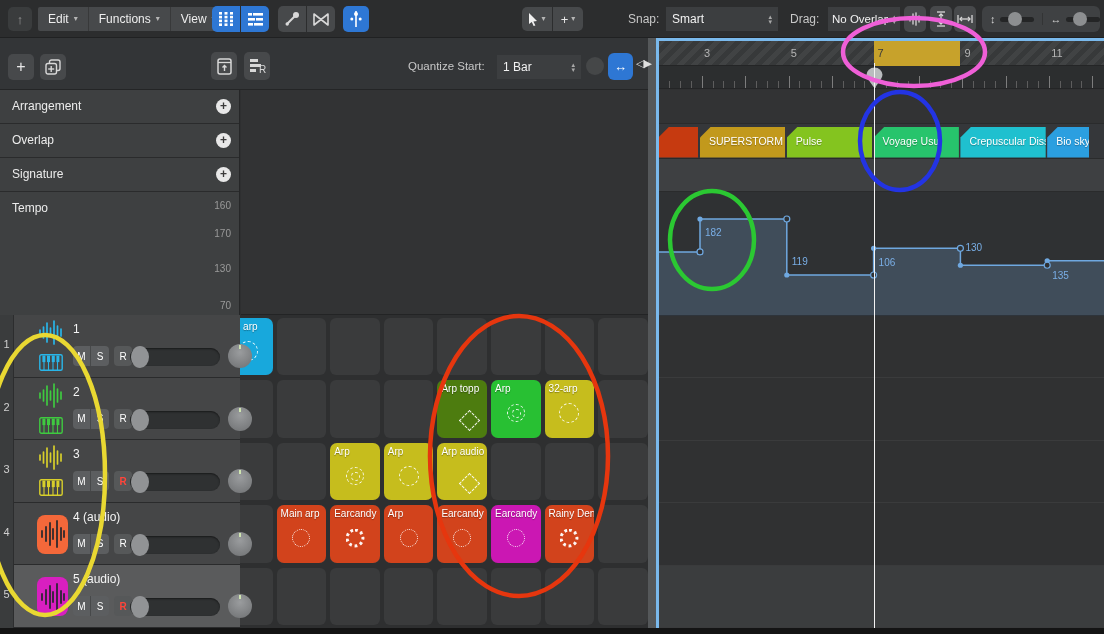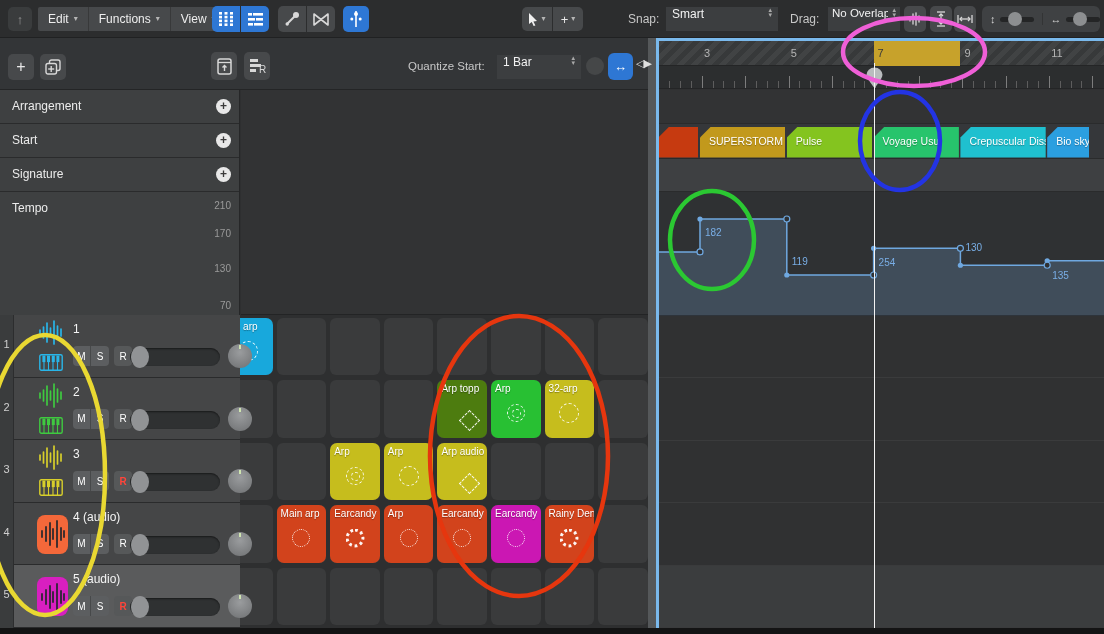--- a/index.html
+++ b/index.html
@@ -11,21 +11,21 @@
   
   #toolbar{left:0;top:0;width:1104px;height:38px;background:#2c2d2e;border-bottom:1px solid #202122;z-index:6;}
   .tb-btn{position:absolute;display:flex;align-items:center;justify-content:center;
           background:#47494b;border-radius:5px;color:#d8d8d8;font-size:12px;cursor:default;}
   .tb-btn.blue{background:#2e77d4;color:#fff;}
   .menu-group{position:absolute;left:38px;top:7px;height:24px;display:flex;background:#47494b;border-radius:2px;overflow:hidden;}
   .menu-item{display:flex;align-items:center;gap:5px;padding:0 10px;font-size:12px;color:#eee;border-right:1px solid #38393a;}
   .menu-item:last-child{border-right:none;}
   .chev{font-size:8px;color:#b5b5b5;line-height:1;}
   .lbl{position:absolute;font-size:12px;color:#c7c7c7;}
-  .dropdown{position:absolute;background:#3c3e40;border-radius:0;display:flex;
+  .dropdown{position:absolute;background:#3c3e40;border-radius:0;display:flex;align-items:center;
             font-size:12px;color:#f2f2f2;padding:0 6px;justify-content:space-between;}
   .updown{display:flex;flex-direction:column;line-height:5px;font-size:7px;color:#a9a9a9;margin-left:4px;}
   .sl-group{position:absolute;background:#3f4143;border-radius:6px;display:flex;align-items:center;}
   .sl{display:flex;align-items:center;gap:4px;padding:0 8px;}
   .sl-ico{font-size:11px;color:#cfcfcf;}
   .sl-track{width:34px;height:5px;border-radius:3px;background:#242526;position:relative;}
   .sl-thumb{position:absolute;top:-5px;width:14px;height:14px;border-radius:50%;background:#8d8f91;}
   svg.ico{display:block;}
 
   
@@ -391,30 +391,30 @@
     <div style="position:absolute;left:586px;top:19px;width:18px;height:18px;border-radius:50%;background:#454748;"></div>
     <div class="tb-btn blue" style="left:608px;top:15px;width:25px;height:27px;font-size:13px;border-radius:6px;">↔</div>
   </div>
 
   <div id="globals" class="abs">
     <div class="g-row">
       <span class="g-name">Arrangement</span>
       <span class="g-add">+</span>
     </div>
     <div class="g-row">
-      <span class="g-name">Start</span>
+      <span class="g-name">Overlap</span>
       <span class="g-add">+</span>
     </div>
     <div class="g-row">
       <span class="g-name">Signature</span>
       <span class="g-add">+</span>
     </div>
     <div class="g-row" style="height:123px;border-bottom:none;">
       <span class="g-name">Tempo</span>
-      <span id="tempo-scale"><span style="top:8px;">210</span><span style="top:36px;">170</span><span style="top:71px;">130</span><span style="top:108px;">70</span></span>
+      <span id="tempo-scale"><span style="top:8px;">160</span><span style="top:36px;">170</span><span style="top:71px;">130</span><span style="top:108px;">70</span></span>
     </div>
   </div>
 
   <div id="mid-empty" class="abs"></div>
 
   <div id="corner" class="abs">
     <div id="num-strip">
         <div class="t-num" style="top:23px;">1</div>
         <div class="t-num" style="top:85.5px;">2</div>
         <div class="t-num" style="top:148px;">3</div>
@@ -688,21 +688,21 @@
             <circle cx="302.4" cy="73.22800000000001" r="2.6" fill="#6fa8e0"></circle>
             <circle cx="389.20000000000005" cy="68.78300000000002" r="2.6" fill="#6fa8e0"></circle>
             <circle cx="42" cy="59.893" r="3" fill="#2f3133" stroke="#6fa8e0" stroke-width="1.2"></circle>
             <circle cx="128.79999999999995" cy="27" r="3" fill="#2f3133" stroke="#6fa8e0" stroke-width="1.2"></circle>
             <circle cx="215.60000000000002" cy="83.007" r="3" fill="#2f3133" stroke="#6fa8e0" stroke-width="1.2"></circle>
             <circle cx="302.4" cy="56.33699999999999" r="3" fill="#2f3133" stroke="#6fa8e0" stroke-width="1.2"></circle>
             <circle cx="389.20000000000005" cy="73.22800000000001" r="3" fill="#2f3133" stroke="#6fa8e0" stroke-width="1.2"></circle>
           </svg></div>
         <div class="tempo-label" style="left:47px;top:35px;">182</div>
         <div class="tempo-label" style="left:133.79999999999995px;top:64.007px;">119</div>
-        <div class="tempo-label" style="left:220.60000000000002px;top:65.33699999999999px;">254</div>
+        <div class="tempo-label" style="left:220.60000000000002px;top:65.33699999999999px;">106</div>
         <div class="tempo-label" style="left:307.4px;top:50.22800000000001px;">130</div>
         <div class="tempo-label" style="left:394.20000000000005px;top:77.78300000000002px;">135</div>
       </div>
     <div id="lanes" class="vgrid">
         <div class="lane-row" style="top:0px;"></div>
         <div class="lane-row" style="top:62.5px;"></div>
         <div class="lane-row" style="top:125px;"></div>
         <div class="lane-row" style="top:187.5px;"></div>
         <div class="lane-row selected" style="top:250px;"></div>
       </div>

